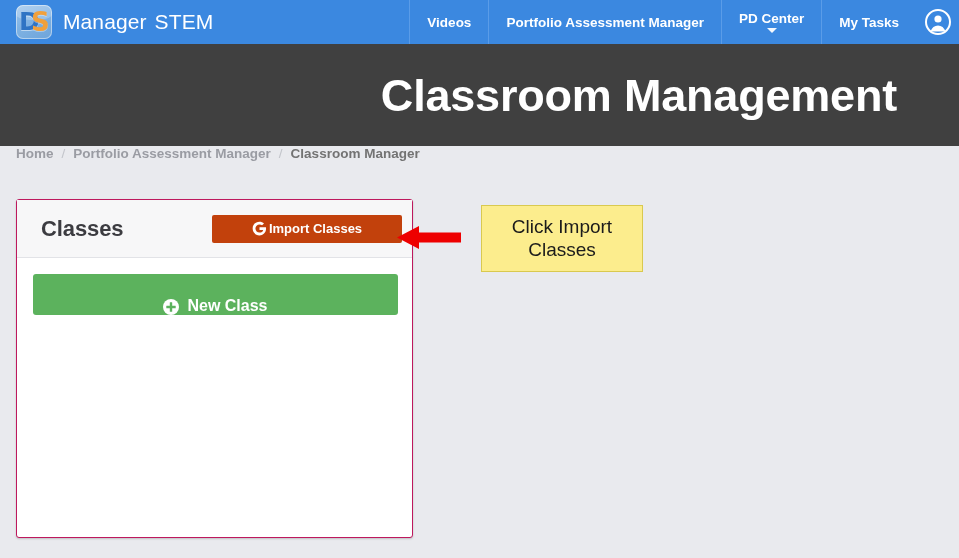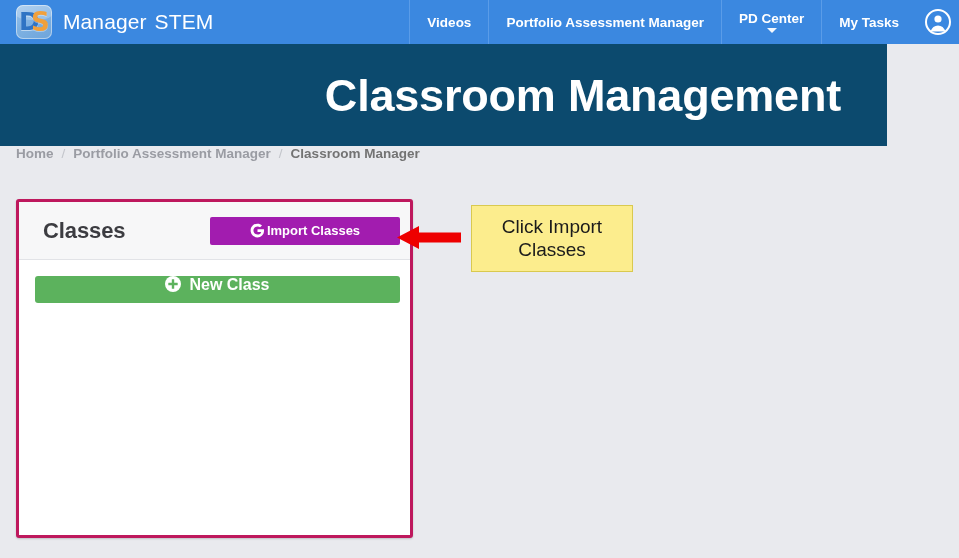--- a/index.html
+++ b/index.html
@@ -121,27 +121,27 @@
     justify-content: center;
     padding: 0 8px;
     margin-left: 1px;
   }
   .nav-avatar svg { display: block; }
 
   
   .banner {
     position: absolute;
     top: 44px; left: 0;
-    width: 887px;
+    width: 959px;
     height: 102px;
-    background: #0c4a6e;
+    background: #404040;
     display: flex;
     align-items: center;
     justify-content: flex-end;
-    padding-right: 46px;
+    padding-right: 62px;
   }
 
   .banner h1 {
     color: #ffffff;
     font-size: 45px;
     font-weight: bold;
     letter-spacing: -.2px;
     line-height: 1;
   }
 
@@ -162,21 +162,21 @@
   .breadcrumb .crumb.active { color: #737373; cursor: default; }
   .breadcrumb .sep { color: #c2c4ca; margin: 0 8px; font-weight: normal; }
 
   
   .card {
     position: absolute;
     top: 199px; left: 16px;
     width: 397px;
     height: 339px;
     background: #ffffff;
-    border: 3px solid #be185d;
+    border: 1px solid #be185d;
     border-radius: 3px;
     box-shadow: 0 1px 2px rgba(0,0,0,.18);
   }
 
   .card-header {
     height: 58px;
     background: #f7f7f8;
     border-bottom: 1px solid #e2e3e7;
     display: flex;
     align-items: center;
@@ -187,21 +187,21 @@
     font-size: 22px;
     font-weight: bold;
     color: #3c3c41;
     letter-spacing: -.1px;
   }
 
   .btn-import {
     margin-left: auto;
     width: 190px;
     height: 28px;
-    background: #a21caf;
+    background: #c2410c;
     border: none;
     border-radius: 2px;
     color: #ffffff;
     font-family: "Liberation Sans", sans-serif;
     font-size: 13px;
     font-weight: bold;
     display: flex;
     align-items: center;
     justify-content: center;
     gap: 2px;
@@ -211,41 +211,41 @@
   .g-icon {
     width: 15px; height: 15px;
     display: block;
     flex: 0 0 auto;
   }
 
   .card-body { padding: 16px; }
 
   .btn-new-class {
     width: 365px;
-    height: 27px;
+    height: 41px;
     background: #5cb25d;
     border: none;
     border-radius: 3px;
     color: #ffffff;
     font-family: "Liberation Sans", sans-serif;
     font-size: 16px;
     font-weight: bold;
     display: flex;
-    align-items: flex-start;
+    align-items: flex-end;
     justify-content: center;
     gap: 8px;
     cursor: pointer;
   }
 
   .plus-icon { width: 16px; height: 16px; display: block; flex: 0 0 auto; }
 
   
   .callout {
     position: absolute;
-    left: 471px; top: 205px;
+    left: 481px; top: 205px;
     width: 162px;
     height: 67px;
     background: #fced8d;
     border: 1px solid #d9c94f;
     display: flex;
     align-items: center;
     justify-content: center;
     text-align: center;
     font-size: 19px;
     line-height: 1.18;

